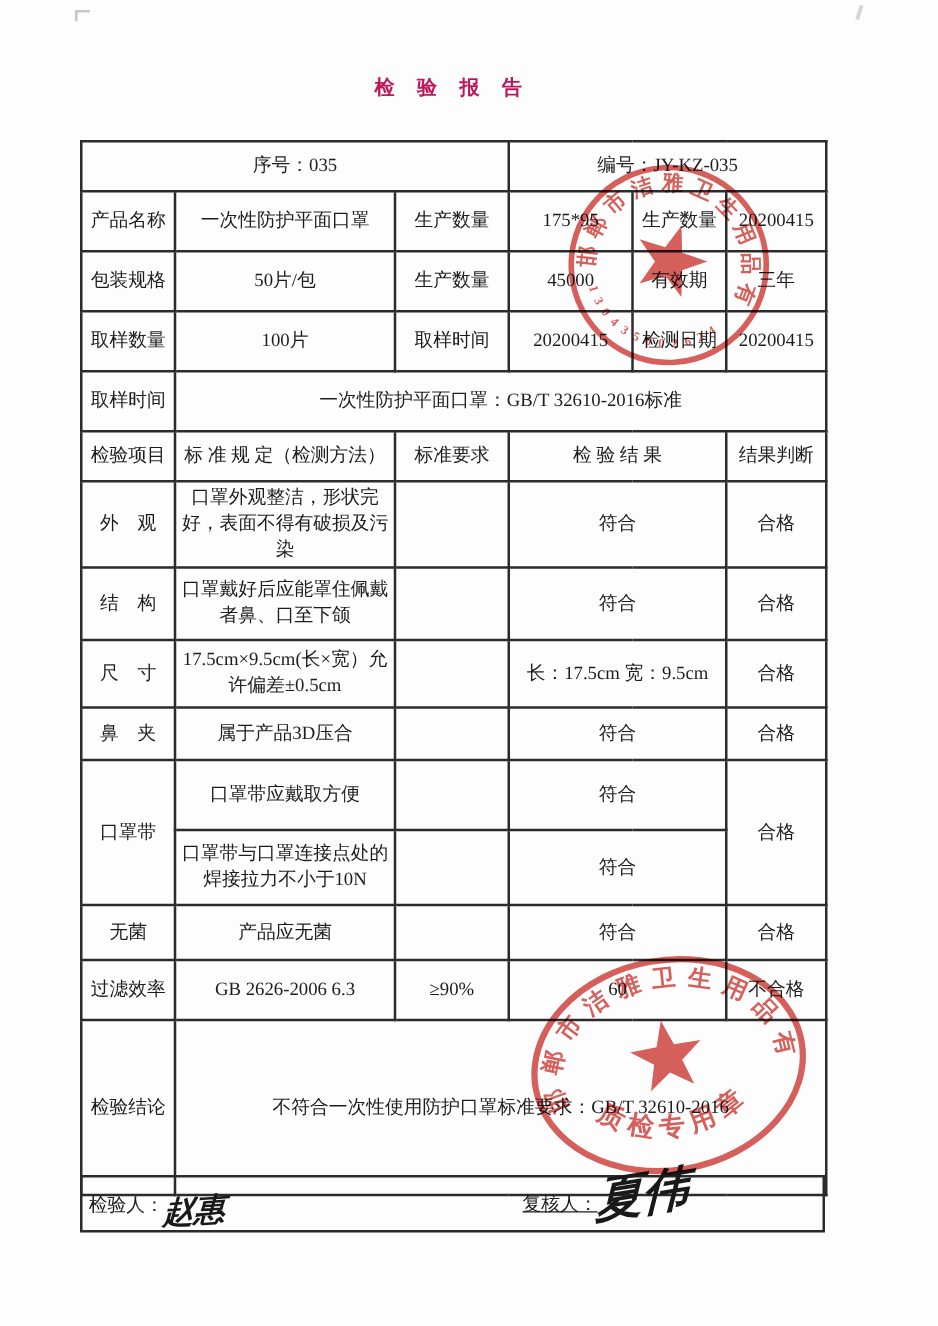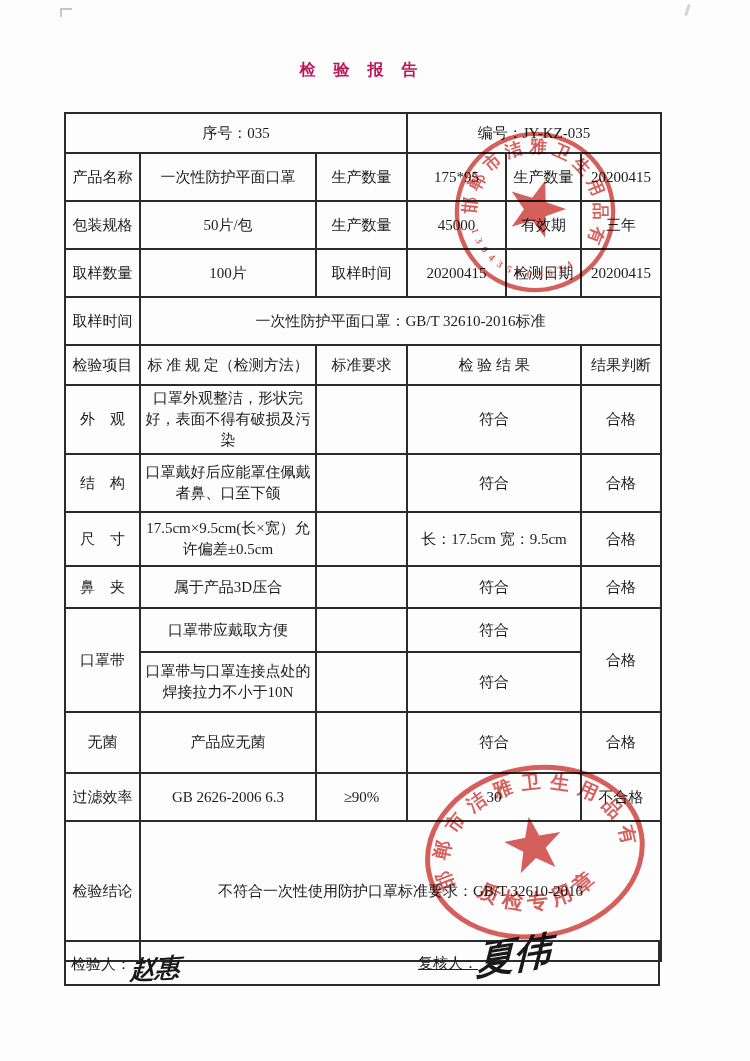--- a/index.html
+++ b/index.html
@@ -29,23 +29,23 @@
     font-size:15px; line-height:1.4; padding:2px 4px;
     overflow:hidden; color:#1c1c1c;
   }
   td.al { text-align:left; padding-left:7px; }
   td.spec { font-size:14px; line-height:1.35; padding:2px 6px; }
   tr.h40  td { height:40px; }
   tr.h48  td { height:48px; }
   tr.h58  td { height:58px; }
   tr.h54  td { height:54px; }
   tr.h42  td { height:42px; }
-  tr.h52  td { height:44px; }
+  tr.h52  td { height:56px; }
   tr.h60  td { height:60px; }
-  tr.h44  td { height:61px; }
+  tr.h44  td { height:44px; }
   tr.h148 td { height:140px; }
 
   .sig-box {
     position:absolute; top:940px; left:64px; width:596px; height:46px;
     border:2px solid #2b2b2b; background:transparent;
   }
   .sig-label { position:absolute; font-size:15px; color:#1c1c1c; }
   .sig-label.inspector { left:5px; top:13px; }
   .sig-label.reviewer  { left:352px; top:12px;text-decoration:underline; }
   .handwriting {
@@ -181,21 +181,21 @@
       <td>无菌</td>
       <td class="spec">产品应无菌</td>
       <td></td>
       <td colspan="2">符合</td>
       <td>合格</td>
     </tr>
     <tr class="h48">
       <td>过滤效率</td>
       <td class="spec">GB 2626-2006 6.3</td>
       <td>≥90%</td>
-      <td colspan="2">30</td>
+      <td colspan="2">60</td>
       <td>不合格</td>
     </tr>
 
     <tr class="h148">
       <td>检验结论</td>
       <td colspan="5">不符合一次性使用防护口罩标准要求：GB/T 32610-2016</td>
     </tr>
   </tbody>
     </table>
 

